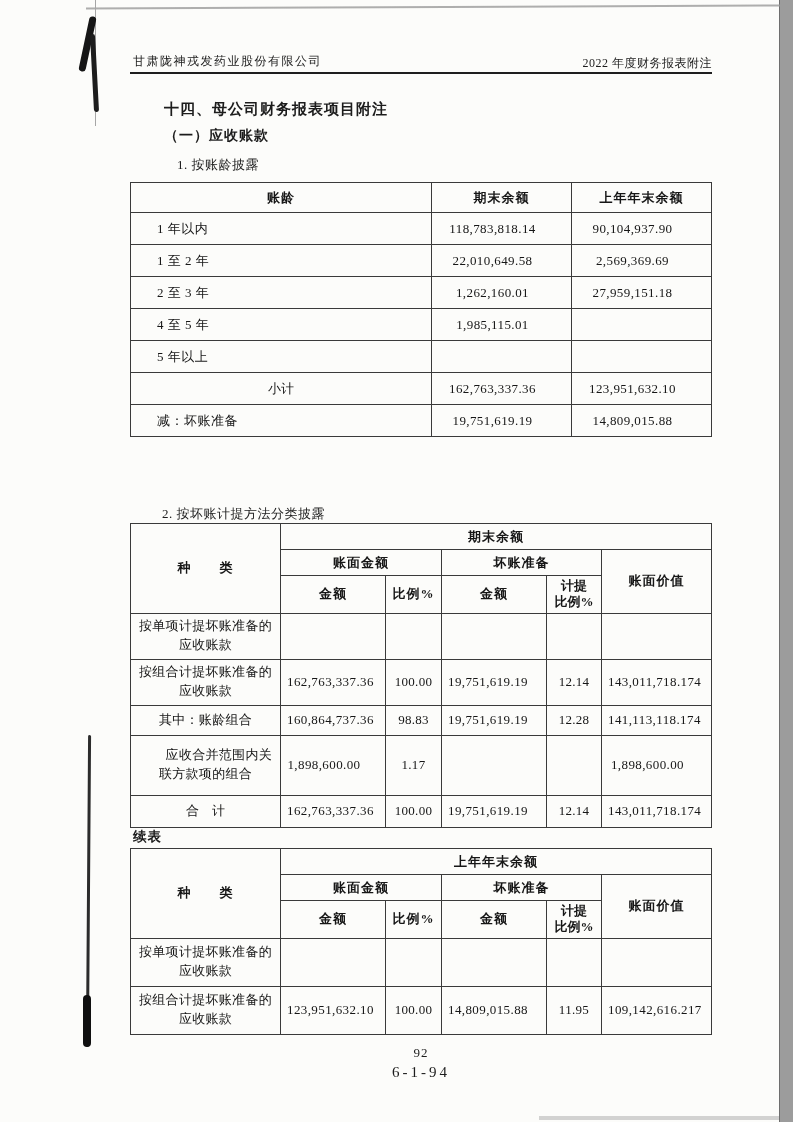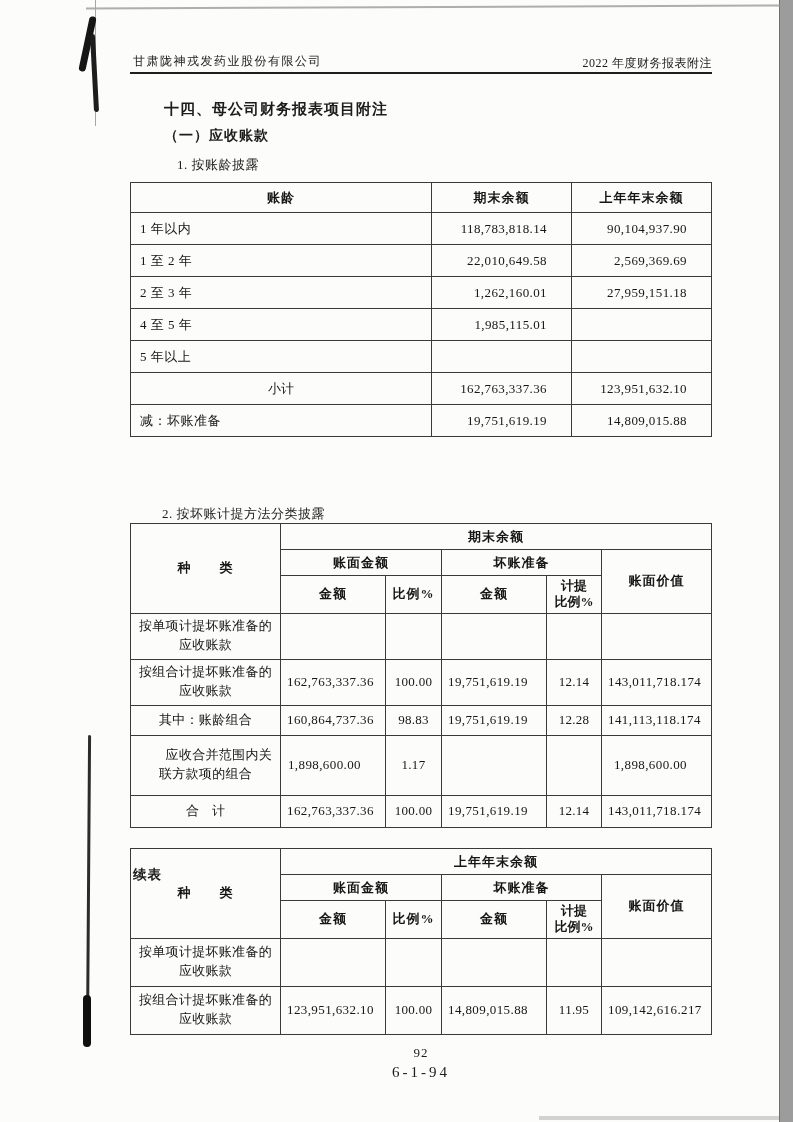--- a/index.html
+++ b/index.html
@@ -31,29 +31,29 @@
   .hdr-company { position:absolute; left:133px; top:53px; font-size:12px; letter-spacing:1.5px; }
   .hdr-doc { position:absolute; left:450px; top:55px; width:262px; text-align:right;
     font-size:12px; letter-spacing:.5px; }
   .hdr-rule { position:absolute; left:130px; top:72px; width:582px; height:2px; background:#1e1e1e; }
 
   
   .title-main { position:absolute; left:164px; top:100px; font-size:15px; font-weight:bold; letter-spacing:1px; }
   .title-sub  { position:absolute; left:164px; top:127px; font-size:14px; font-weight:bold; letter-spacing:1px; }
   .note-1 { position:absolute; left:177px; top:156px; font-size:13px; letter-spacing:.5px; }
   .note-2 { position:absolute; left:162px; top:505px; font-size:13px; letter-spacing:.5px; }
-  .continued { position:absolute; left:133px; top:828px; font-size:13.5px; font-weight:bold; letter-spacing:1px;margin-top:38px; }
+  .continued { position:absolute; left:133px; top:828px; font-size:13.5px; font-weight:bold; letter-spacing:1px; }
 
   
   table { border-collapse:collapse; table-layout:fixed; font-size:13px; color:#161616; }
   th,td { border:1px solid #3a3a3a; padding:2px 6px; overflow:hidden; }
   th { font-weight:bold; text-align:center; letter-spacing:1px; }
-  td.lbl { text-align:left; padding-left:9px; letter-spacing:.5px; }
+  td.lbl { text-align:left; padding-left:26px; letter-spacing:.5px; }
   td.ctr { text-align:center; }
-  td.num { text-align:right; padding-right:24px; letter-spacing:.4px; }
+  td.num { text-align:center; padding-right:24px; letter-spacing:.4px; }
   td.pct { text-align:center; letter-spacing:.3px; }
   td.cat { text-align:center; padding-left:6px; line-height:1.45; letter-spacing:.3px; }
   .pre { white-space:pre-line; line-height:1.25; letter-spacing:0; }
 
   .t1 { position:absolute; left:130px; top:182px; width:581px; }
   .t1 thead tr { height:30px; }
   .t1 tbody tr { height:32px; }
 
   .t2 { position:absolute; left:130px; top:523px; width:581px; }
   .t3 { position:absolute; left:130px; top:848px; width:581px; }

